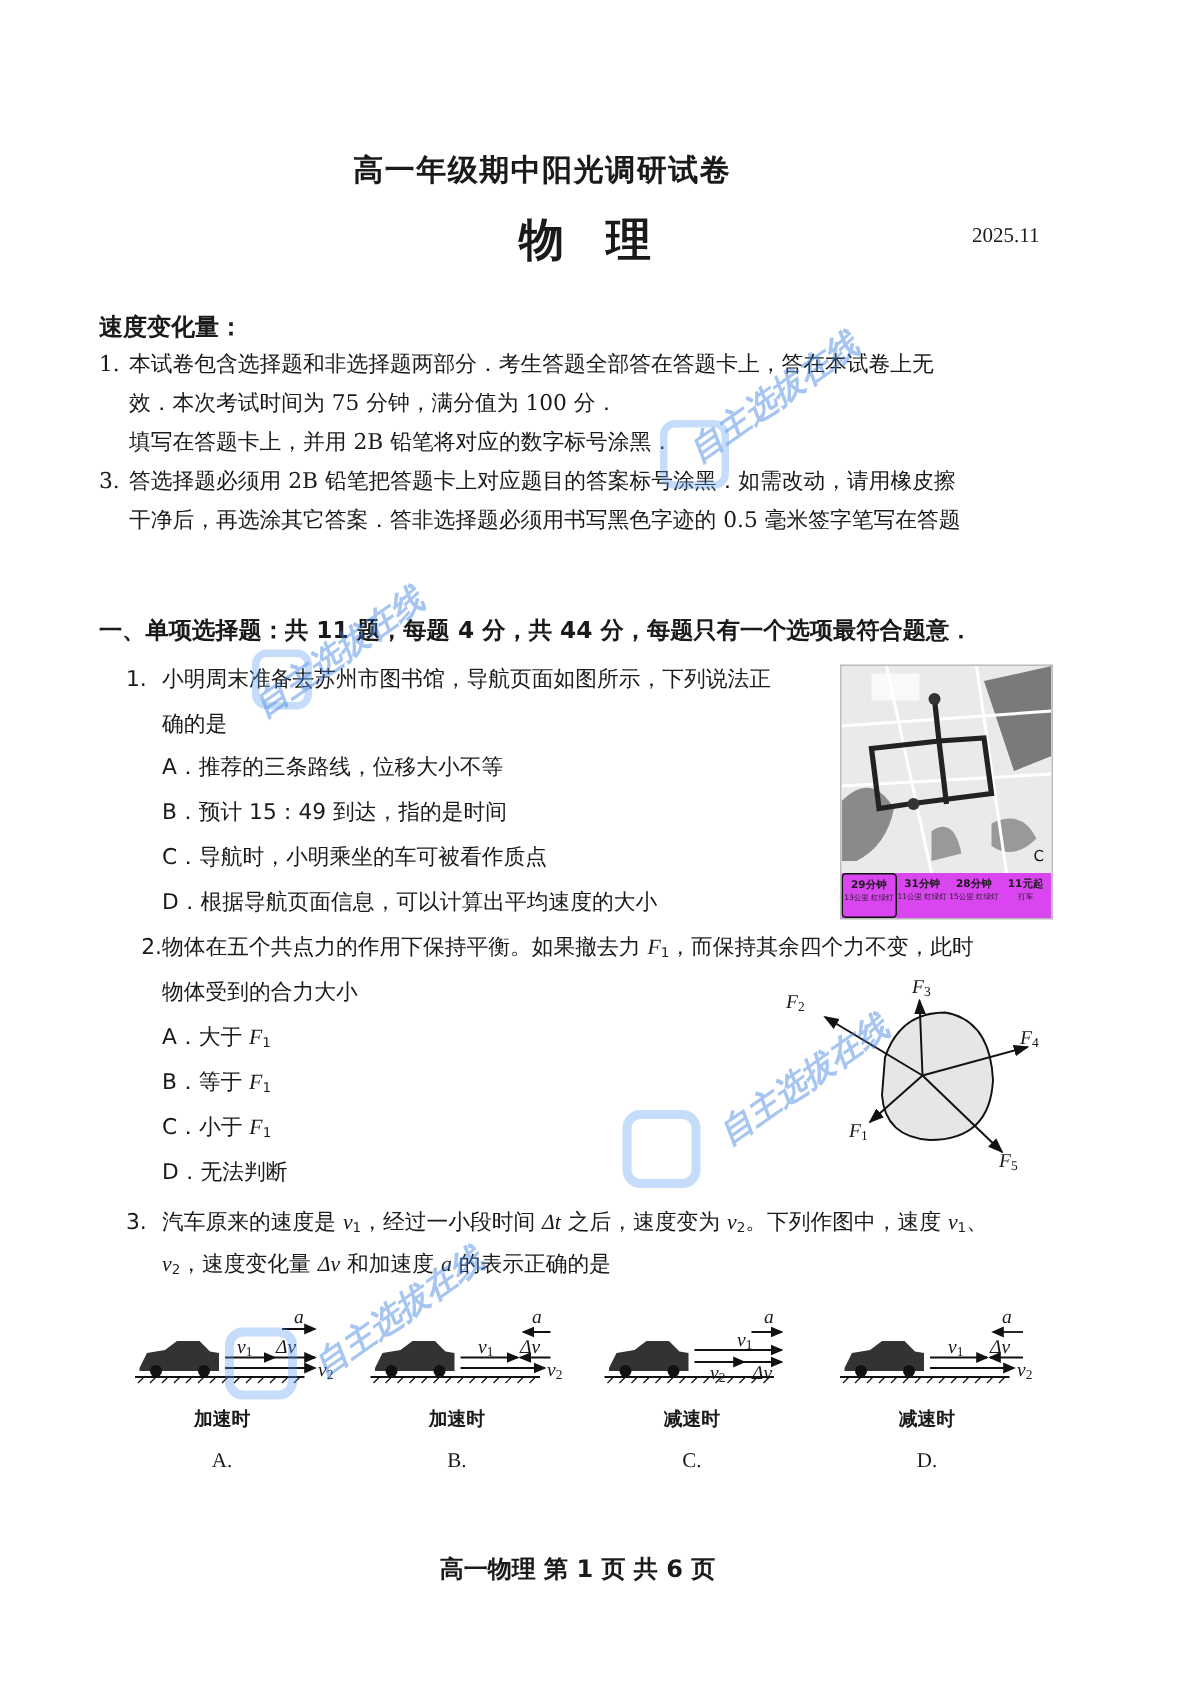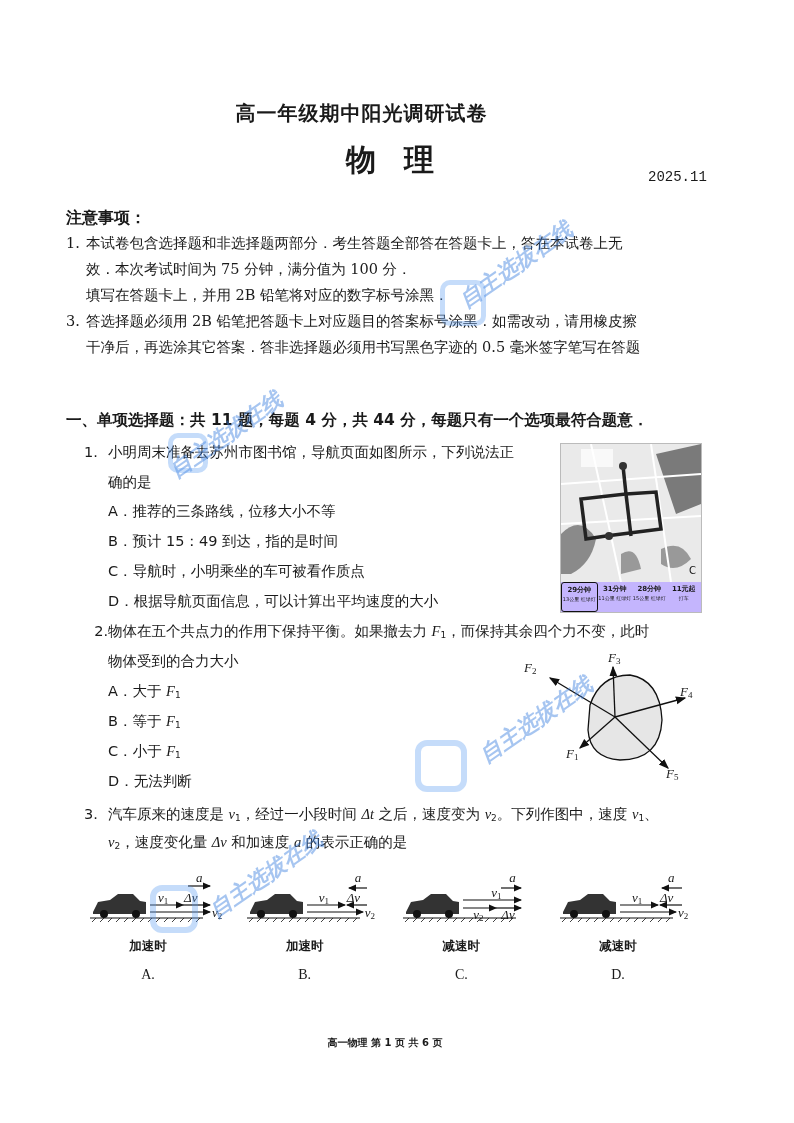--- a/index.html
+++ b/index.html
@@ -12,47 +12,47 @@
   .title {
     left: 0; width: 723px; top: 100px; text-align: center;
     font-family: "DejaVu Sans", sans-serif; font-weight: bold; font-size: 20px;
     letter-spacing: 1px;
   }
   .subject {
     left: 0; width: 794px; top: 140px; text-align: center;
     font-family: "DejaVu Sans", sans-serif; font-weight: bold; font-size: 30px;
     letter-spacing: 28px; padding-left: 14px; box-sizing: border-box;
   }
-  .date { left: 648px; top: 169px; font-size: 14px; font-family: Liberation Mono, monospace; }
+  .date { left: 648px; top: 150px; font-size: 14px; font-family: Liberation Serif, serif; }
   .notice-head { left: 66px; top: 208px; font-family: "DejaVu Sans", sans-serif; font-weight: bold; font-size: 16px; }
   .line { font-size: 14.5px; line-height: 26px; white-space: nowrap; }
   .num { display: inline-block; width: 20px; }
   .section-head { left: 66px; top: 410px; font-family: "DejaVu Sans", sans-serif; font-weight: bold; font-size: 15.5px; white-space: nowrap; }
   .q { font-family: "DejaVu Sans", sans-serif; font-size: 14.5px; white-space: nowrap; }
   .opt { font-family: "DejaVu Sans", sans-serif; font-size: 14.5px; white-space: nowrap; }
   .italic { font-style: italic; font-family: "Liberation Serif", serif; }
   .sub { font-size: 9px; vertical-align: -2px; font-style: normal; }
-  .footer { left: 0; width: 770px; top: 1036px; text-align: center; font-family: "DejaVu Sans", sans-serif; font-size: 10px; font-weight: bold; }
+  .footer { left: 0; width: 770px; top: 1036px; text-align: center; font-family: "DejaVu Sans", sans-serif; font-size: 16px; font-weight: bold; }
   .map-box { left: 560px; top: 443px; width: 140px; height: 168px; border: 1px solid #bbb; background: #f2f2f2; overflow: hidden; }
-  .map-tabs { position: absolute; left: 0; bottom: 0; width: 140px; height: 30px; background: #c4b5fd; display: flex; }
+  .map-tabs { position: absolute; left: 0; bottom: 0; width: 140px; height: 30px; background: #d946ef; display: flex; }
   .map-tab { flex: 1; font-size: 7px; font-family: "DejaVu Sans", sans-serif; font-weight: bold; text-align: center; padding-top: 3px; line-height: 9px; }
   .map-tab.sel { border: 1.5px solid #111; border-radius: 3px; }
   .car-fig { width: 150px; height: 120px; }
   .fig-label { font-family: "DejaVu Sans", sans-serif; font-size: 12.5px; font-weight: bold; text-align: center; }
   .fig-letter { font-family: "Liberation Serif", serif; font-size: 14px; text-align: center; }
   .watermark { opacity: 0.45; }
 </style>
 </head>
 <body>
 
 <div class="abs title">高一年级期中阳光调研试卷</div>
 <div class="abs subject">物理</div>
 <div class="abs date">2025.11</div>
 
-<div class="abs notice-head">注意事项：</div>
+<div class="abs notice-head">速度变化量：</div>
 <div class="abs" style="left:66px; top:230px;">
   <div class="line"><span class="num">1.</span><span>本试卷包含选择题和非选择题两部分．考生答题全部答在答题卡上，答在本试卷上无</span></div>
   <div class="line" style="padding-left:20px;"><span>效．本次考试时间为 75 分钟，满分值为 100 分．</span></div>
   <div class="line" style="padding-left:20px;"><span>填写在答题卡上，并用 2B 铅笔将对应的数字标号涂黑．</span></div>
   <div class="line"><span class="num">3.</span><span>答选择题必须用 2B 铅笔把答题卡上对应题目的答案标号涂黑．如需改动，请用橡皮擦</span></div>
   <div class="line" style="padding-left:20px;"><span>干净后，再选涂其它答案．答非选择题必须用书写黑色字迹的 0.5 毫米签字笔写在答题</span></div>
 </div>
 
 <div class="abs section-head">一、单项选择题：共 11 题，每题 4 分，共 44 分，每题只有一个选项最符合题意．</div>
 

